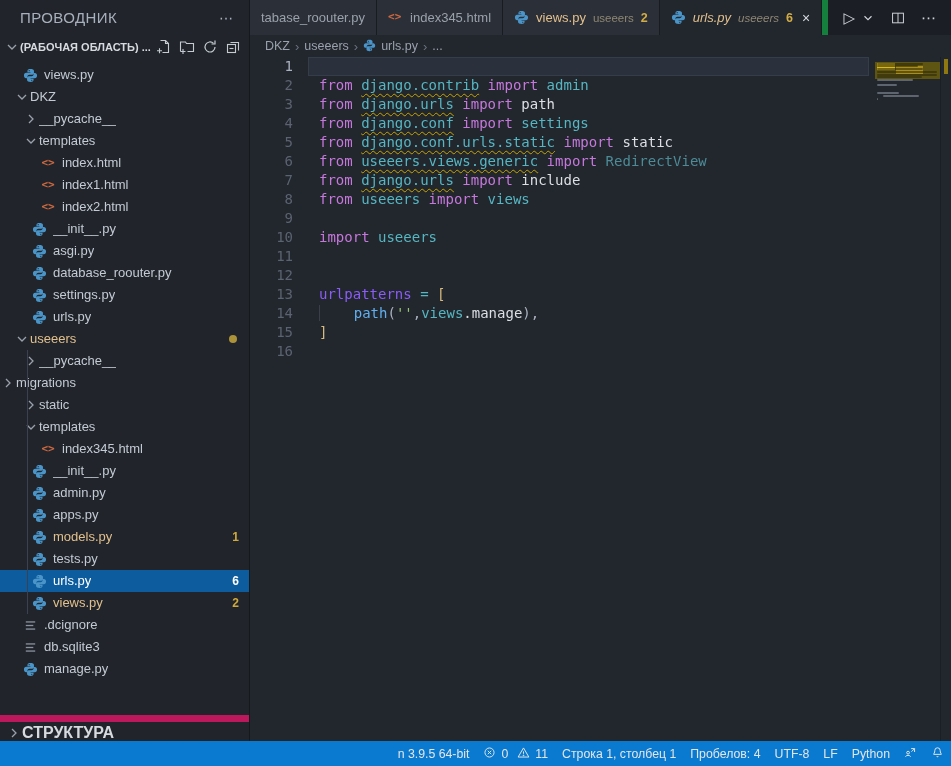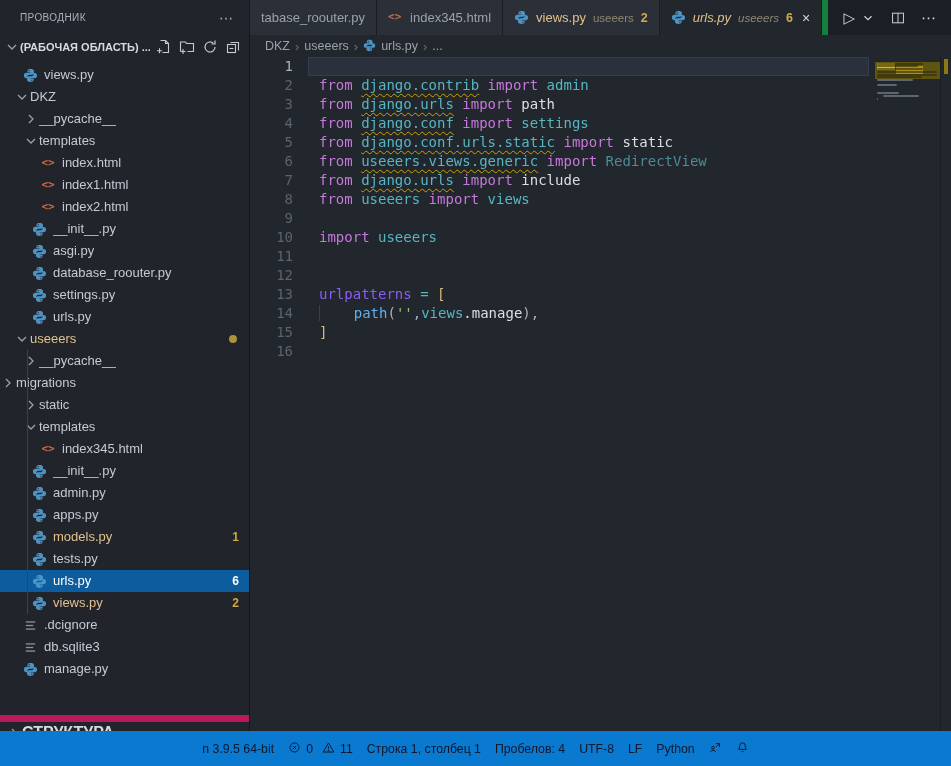--- a/index.html
+++ b/index.html
@@ -1,21 +1,21 @@
 <!DOCTYPE html>
 <html><head>
 <meta charset="utf-8">
 <style>
   html,body{margin:0;padding:0;background:#131518;}
   .window{position:relative;width:951px;height:766px;overflow:hidden;background:#22262d;
           font-family:"Liberation Sans",sans-serif;color:#c3cad3;font-size:13px;}
   
   .sidebar{position:absolute;left:0;top:0;width:249px;height:743px;background:#21252b;border-right:1px solid #15181d;}
   .sb-title-row{height:35px;display:flex;align-items:center;padding:0 12px 0 20px;}
-  .sb-title{font-size:10px;color:#a8b0bc;letter-spacing:.4px;flex:1;}
+  .sb-title{font-size:15px;color:#a8b0bc;letter-spacing:.4px;flex:1;}
   .sb-more{color:#a8b0bc;font-size:14px;cursor:pointer;padding:0 4px;}
   .ws-row{height:24px;display:flex;align-items:center;padding:0 8px 0 4px;font-weight:bold;font-size:11px;color:#d7dbe0;}
   .ws-label{flex:1;white-space:nowrap;overflow:hidden;}
   .ws-icons{display:flex;gap:7px;align-items:center;}
   .icon-btn{width:16px;height:16px;color:#c5cad3;cursor:pointer;display:inline-flex;}
   .icon-btn svg{width:16px;height:16px;}
   .chev{width:16px;height:16px;display:inline-flex;align-items:center;justify-content:center;color:#9aa1ab;flex:0 0 16px;}
   .chev svg{width:16px;height:16px;}
   
   .tree{padding-top:5px;}
@@ -73,22 +73,22 @@
   .sq{text-decoration-line:underline;text-decoration-style:wavy;text-decoration-color:#c7a300;text-decoration-thickness:1px;text-underline-offset:3px;}
   
   .minimap{position:absolute;top:57px;right:10px;width:66px;height:120px;cursor:pointer;}
   .mm-band{position:absolute;left:0;right:0;top:5px;height:17px;background:#5f5513;}
   .mm-hi1{position:absolute;left:2px;top:6px;width:18px;height:7px;background:#d9b91e;}
   .mm-hi2{position:absolute;left:21px;top:9px;width:27px;height:8px;background:#a98f1a;}
   .mm-bar{position:absolute;height:2px;border-radius:1px;}
   .overview-ruler{position:absolute;top:57px;right:0;width:10px;bottom:0;border-left:1px solid #1b1e24;cursor:pointer;}
   .ov-mark{position:absolute;top:2px;right:3px;width:4px;height:15px;background:#8f7712;}
   
-  .statusbar{position:absolute;left:0;right:0;bottom:0;height:35px;background:#0a7ad1;color:#0f172a;
-             display:flex;align-items:center;justify-content:center;font-size:12.3px;}
+  .statusbar{position:absolute;left:0;right:0;bottom:0;height:25px;background:#0a7ad1;color:#e5e5e5;
+             display:flex;align-items:center;justify-content:flex-end;font-size:12.3px;}
   .sb-left,.sb-right{display:flex;align-items:center;height:100%;}
   .sb-item{display:flex;align-items:center;gap:5px;padding:0 7px;height:100%;cursor:pointer;white-space:nowrap;}
   .sb-item svg{width:13px;height:13px;}
 </style>
 </head>
 <body>
 
 <div class="window">
 
   <aside class="sidebar">

